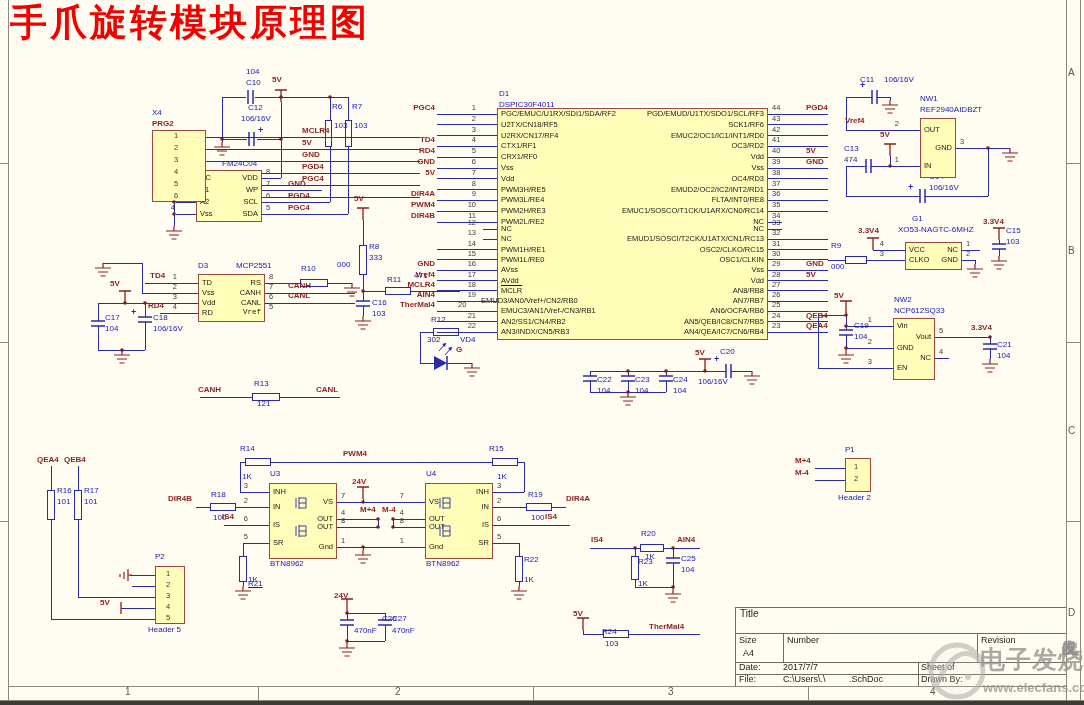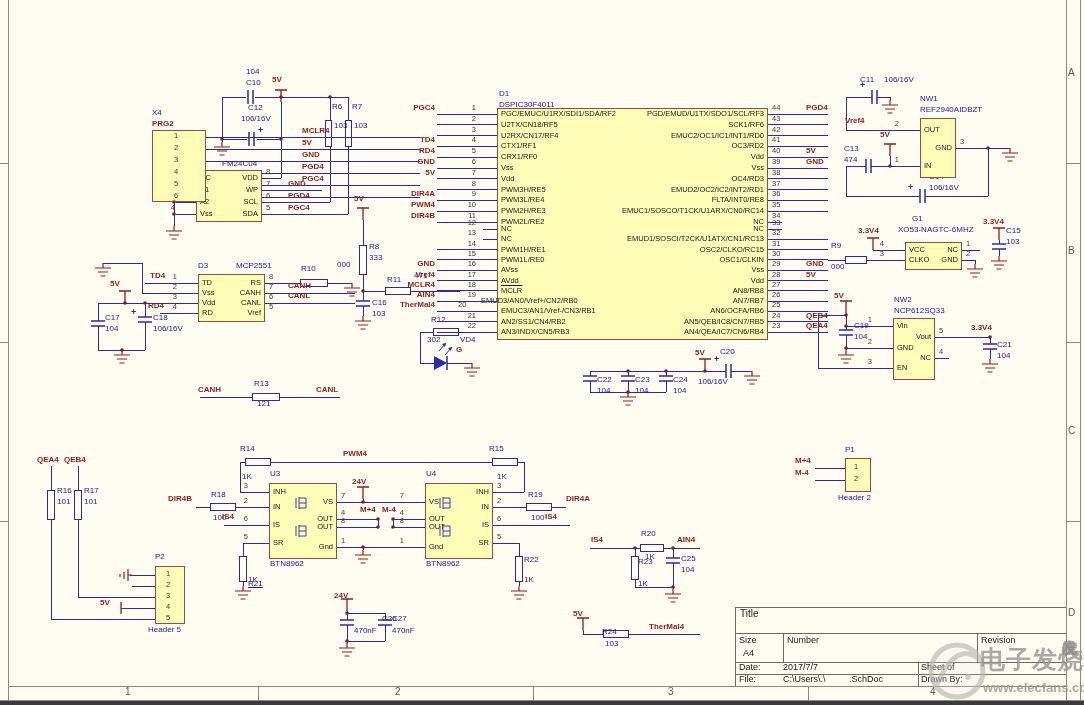--- a/index.html
+++ b/index.html
@@ -20,20 +20,21 @@
   .fline{position:absolute;background:#8a8a7a}
   .tbl{position:absolute;background:#6b6b60}
   .res{position:absolute;border:1.2px solid #2a2aa8;box-sizing:border-box;background:transparent}
   .icbox{position:absolute;background:#fffdb8;border:1px solid #9a4a40;box-sizing:border-box}
   svg{position:absolute;left:0;top:0}
 </style>
 </head>
 <body>
 
 <div id="schematic">
+  <div class="t title" style="left:10px;top:4px">手爪旋转模块原理图</div>
 
   <span class="t tbt" style="left:740px;top:609px">Title</span>
   <span class="t tb" style="left:739px;top:636px">Size</span>
   <span class="t tb" style="left:743px;top:649px">A4</span>
   <span class="t tb" style="left:787px;top:636px">Number</span>
   <span class="t tb" style="left:981px;top:636px">Revision</span>
   <span class="t tb" style="left:739px;top:663px">Date:</span>
   <span class="t tb" style="left:783px;top:663px">2017/7/7</span>
   <span class="t tb" style="left:921px;top:663px">Sheet of</span>
   <span class="t tb" style="left:739px;top:675px">File:</span>
@@ -553,21 +554,21 @@
     <span class="t pname" style="top: 299px; left: 202px;">Vdd</span>
     <span class="t pnum" style="top: 303px; left: 159px; width: 18px; text-align: right;">4</span>
     <span class="t pname" style="top: 309px; left: 202px;">RD</span>
     <span class="t pnum" style="top: 273px; left: 269px;">8</span>
     <span class="t pname" style="top: 279px; left: 61px; width: 200px; text-align: right;">RS</span>
     <span class="t pnum" style="top: 283px; left: 269px;">7</span>
     <span class="t pname" style="top: 289px; left: 61px; width: 200px; text-align: right;">CANH</span>
     <span class="t pnum" style="top: 293px; left: 269px;">6</span>
     <span class="t pname" style="top: 299px; left: 61px; width: 200px; text-align: right;">CANL</span>
     <span class="t pnum" style="top: 303px; left: 269px;">5</span>
-    <span class="t pname" style="top: 309px; left: 61px; width: 200px; text-align: right;">Vref</span>
+    <span class="t pname" style="top: 309px; left: 61px; width: 200px; text-align: right; font-family: Liberation Mono, monospace;">Vref</span>
     <div class="icbox" style="left: 269px; top: 483px; width: 68px; height: 76px; position: absolute;"></div>
     <span class="t blue" style="top: 470px; left: 270px;">U3</span>
     <span class="t blue" style="top: 560px; left: 270px;">BTN8962</span>
     <span class="t pnum" style="top: 482px; left: 230px; width: 18px; text-align: right;">3</span>
     <span class="t pname" style="top: 488px; left: 273px;">INH</span>
     <div class="wire" style="left: 249px; top: 491.5px; width: 20px; height: 1px; position: absolute;"></div>
     <span class="t pnum" style="top: 497px; left: 230px; width: 18px; text-align: right;">2</span>
     <span class="t pname" style="top: 503px; left: 273px;">IN</span>
     <div class="wire" style="left: 249px; top: 506.5px; width: 20px; height: 1px; position: absolute;"></div>
     <span class="t pnum" style="top: 515px; left: 230px; width: 18px; text-align: right;">6</span>

